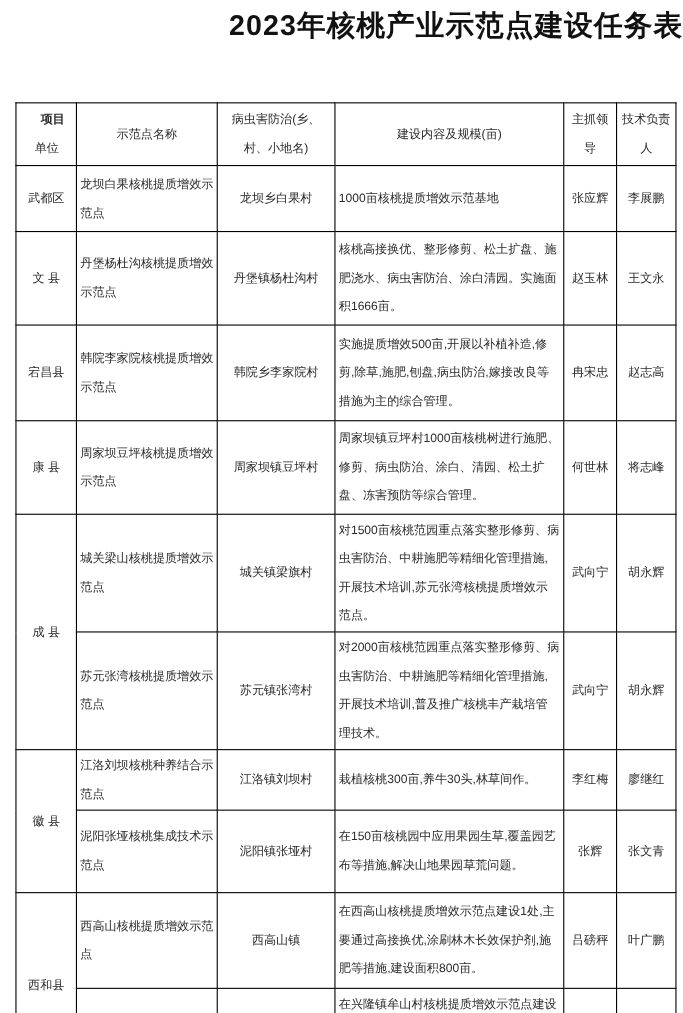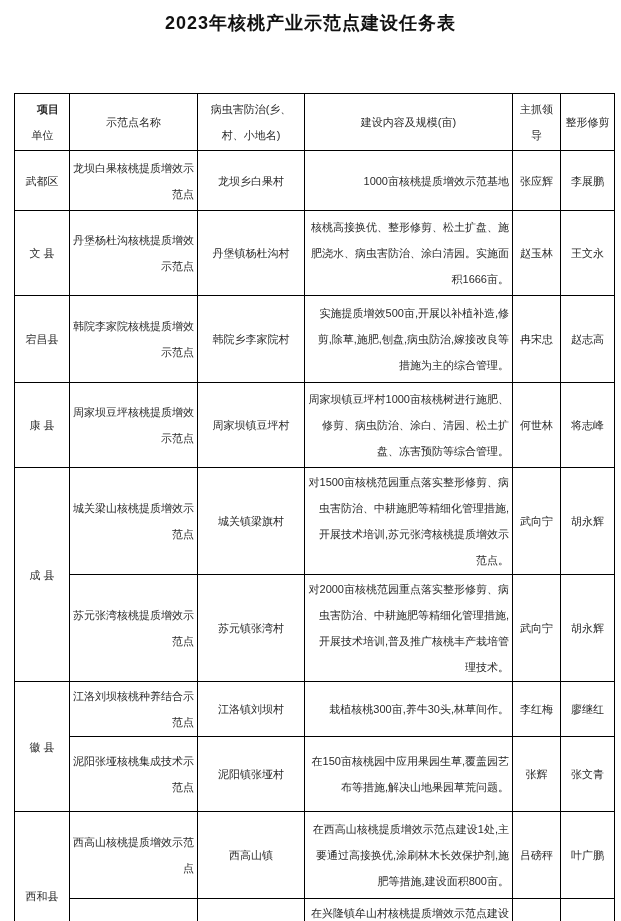--- a/index.html
+++ b/index.html
@@ -1,33 +1,33 @@
 <!DOCTYPE html>
 <html><head>
 <meta charset="utf-8">
 <style>
   html,body{margin:0;padding:0;}
   body{
     width:621px;height:921px;background:#ffffff;overflow:hidden;position:relative;
     font-family:"Liberation Sans","DejaVu Sans",sans-serif;color:#1f1f1f;
   }
   .doc-title{
-    margin-top:8px;text-align:center;font-size:18px;font-weight:bold;color:#111;
+    margin-top:8px;text-align:right;font-size:26px;font-weight:bold;color:#111;
     letter-spacing:1px;line-height:30px;
   }
   .table-wrap{position:absolute;top:93px;left:14px;width:601px;}
   table{border-collapse:collapse;table-layout:fixed;width:601px;}
   th,td{
     border:1px solid #000;font-size:11px;font-weight:normal;color:#2a2a2a;
     vertical-align:middle;padding:1px 3px;line-height:26px;overflow:hidden;
     word-break:break-all;
   }
   th{text-align:center;}
   td{text-align:center;}
-  td.left{text-align:right;}
+  td.left{text-align:left;}
   .unit-l1{text-align:right;padding-right:7px;line-height:26px;font-weight:bold;}
   .unit-l2{text-align:center;padding-left:1px;line-height:26px;}
 </style>
 </head>
 <body>
 
 <div class="doc-title">2023年核桃产业示范点建设任务表</div>
 
 <div class="table-wrap">
   <table>
@@ -42,21 +42,21 @@
     <thead>
       <tr style="height:57px">
         <th>
           <div class="unit-l1">项目</div>
           <div class="unit-l2">单位</div>
         </th>
         <th>示范点名称</th>
         <th>病虫害防治(乡、村、小地名)</th>
         <th>建设内容及规模(亩)</th>
         <th>主抓领导</th>
-        <th>整形修剪</th>
+        <th>技术负责人</th>
       </tr>
     </thead>
     <tbody>
       <tr style="height:60px">
         <td>武都区</td>
         <td class="left">龙坝白果核桃提质增效示范点</td>
         <td>龙坝乡白果村</td>
         <td class="left">1000亩核桃提质增效示范基地</td>
         <td>张应辉</td>
         <td>李展鹏</td>

